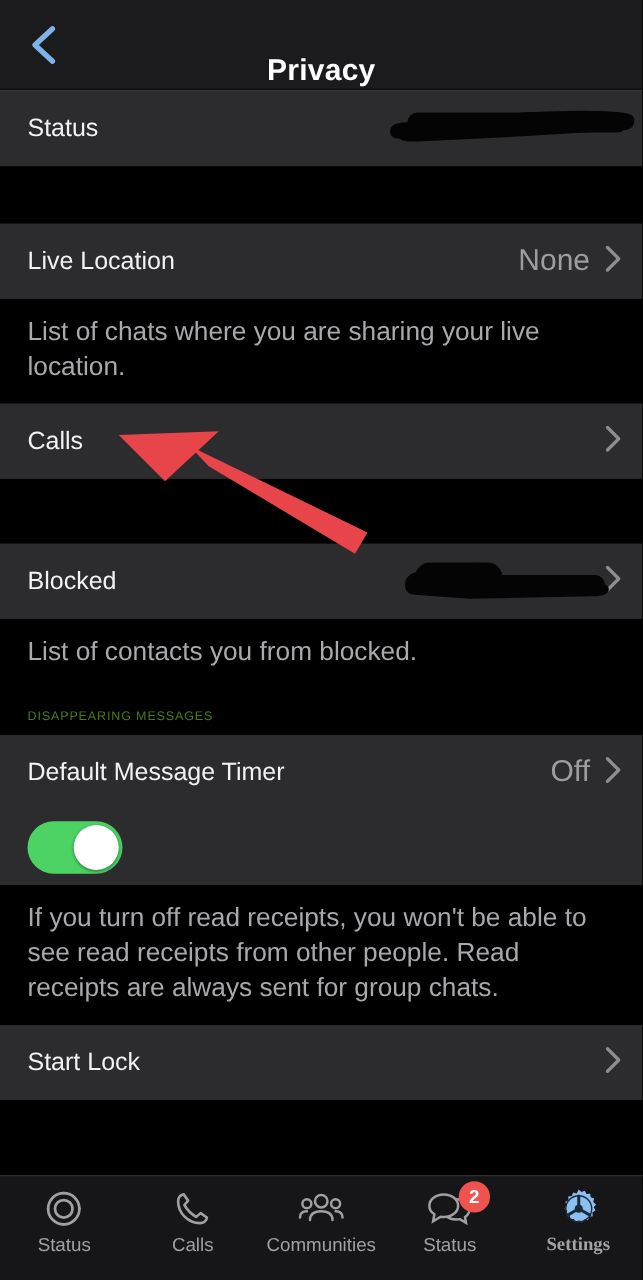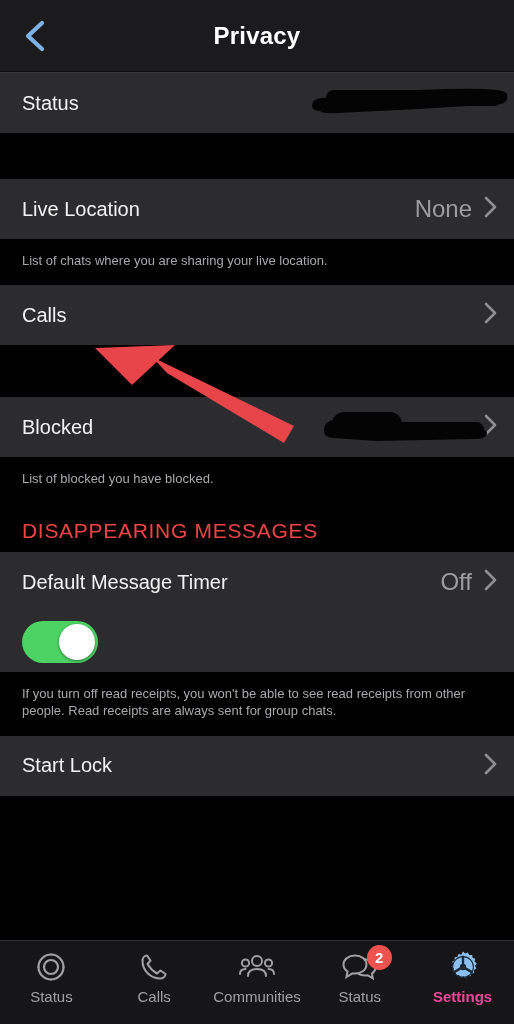--- a/index.html
+++ b/index.html
@@ -15,21 +15,21 @@
     background:#000;
     display:flex; flex-direction:column;
   }
 
   
   .nav-bar {
     position:relative;
     height:72px;
     background:#1b1b1d;
     flex:0 0 72px;
-    display:flex; align-items:center;
+    display:flex; align-items:flex-end;
     border-bottom:1px solid #0c0c0d;
   }
   .back-btn {
     position:absolute; left:8px; top:0; bottom:0;
     width:54px;
     display:flex; align-items:center; justify-content:center;
   }
   .back-btn svg { display:block; }
   .nav-title {
     width:100%; text-align:center;
@@ -66,30 +66,30 @@
     color:#9d9da1;
     font-size:24px;
     margin-right:10px;
     white-space:nowrap;
   }
   .chev { flex:0 0 auto; display:block; }
 
   .footer-text {
     background:#000;
     color:#a9a9ad;
-    font-size:13px;
+    font-size:21px;
     line-height:1.32;
     padding:13px 26px 16px 22px;
   }
   .spacer-black { background:#000; }
 
   .section-header {
     background:#000;
-    color:#ef4444;
-    font-size:21px;
+    color:#4d7c0f;
+    font-size:10px;
     letter-spacing:0.7px;
     padding:16px 22px 9px 22px;
     text-transform:uppercase;
   }
 
   
   .toggle {
     width:76px; height:42px;
     border-radius:21px;
     background:#4cd364;
@@ -130,21 +130,21 @@
     display:flex; flex-direction:column;
     align-items:center; justify-content:flex-start;
     gap:4px;
     position:relative;
   }
   .tab .ico { height:34px; display:flex; align-items:center; justify-content:center; position:relative; }
   .tab .tab-label {
     font-size:15px;
     color:#a0a0a4;
   }
-  .tab.active .tab-label { color:#ec4899; font-weight:bold; }
+  .tab.active .tab-label { color:#a3a3a3; font-weight:bold;font-family:Liberation Serif, serif; }
   .badge {
     position:absolute;
     top:-5px; right:-13px;
     min-width:25px; height:25px;
     border-radius:13px;
     background:#ef5350;
     color:#fff;
     font-size:15px; font-weight:bold;
     display:flex; align-items:center; justify-content:center;
     padding:0 6px;
@@ -217,21 +217,21 @@
             <rect x="60" y="14" width="108" height="16" rx="8" fill="#040404"></rect>
           </svg>
         </span>
         <span class="chev">
           <svg width="16" height="24" viewBox="0 0 16 24">
             <polyline points="4,3 13,12 4,21" fill="none" stroke="#8e8e92" stroke-width="2.6" stroke-linecap="round" stroke-linejoin="round"></polyline>
           </svg>
         </span>
       </div>
     </div>
-    <div class="footer-text">List of blocked you have blocked.</div>
+    <div class="footer-text">List of contacts you from blocked.</div>
 
     <div class="section-header">DISAPPEARING MESSAGES</div>
     <div class="group">
       <div class="row">
         <span class="row-label">Default Message Timer</span>
         <span class="row-value">Off</span>
         <span class="chev">
           <svg width="16" height="24" viewBox="0 0 16 24">
             <polyline points="4,3 13,12 4,21" fill="none" stroke="#8e8e92" stroke-width="2.6" stroke-linecap="round" stroke-linejoin="round"></polyline>
           </svg>

